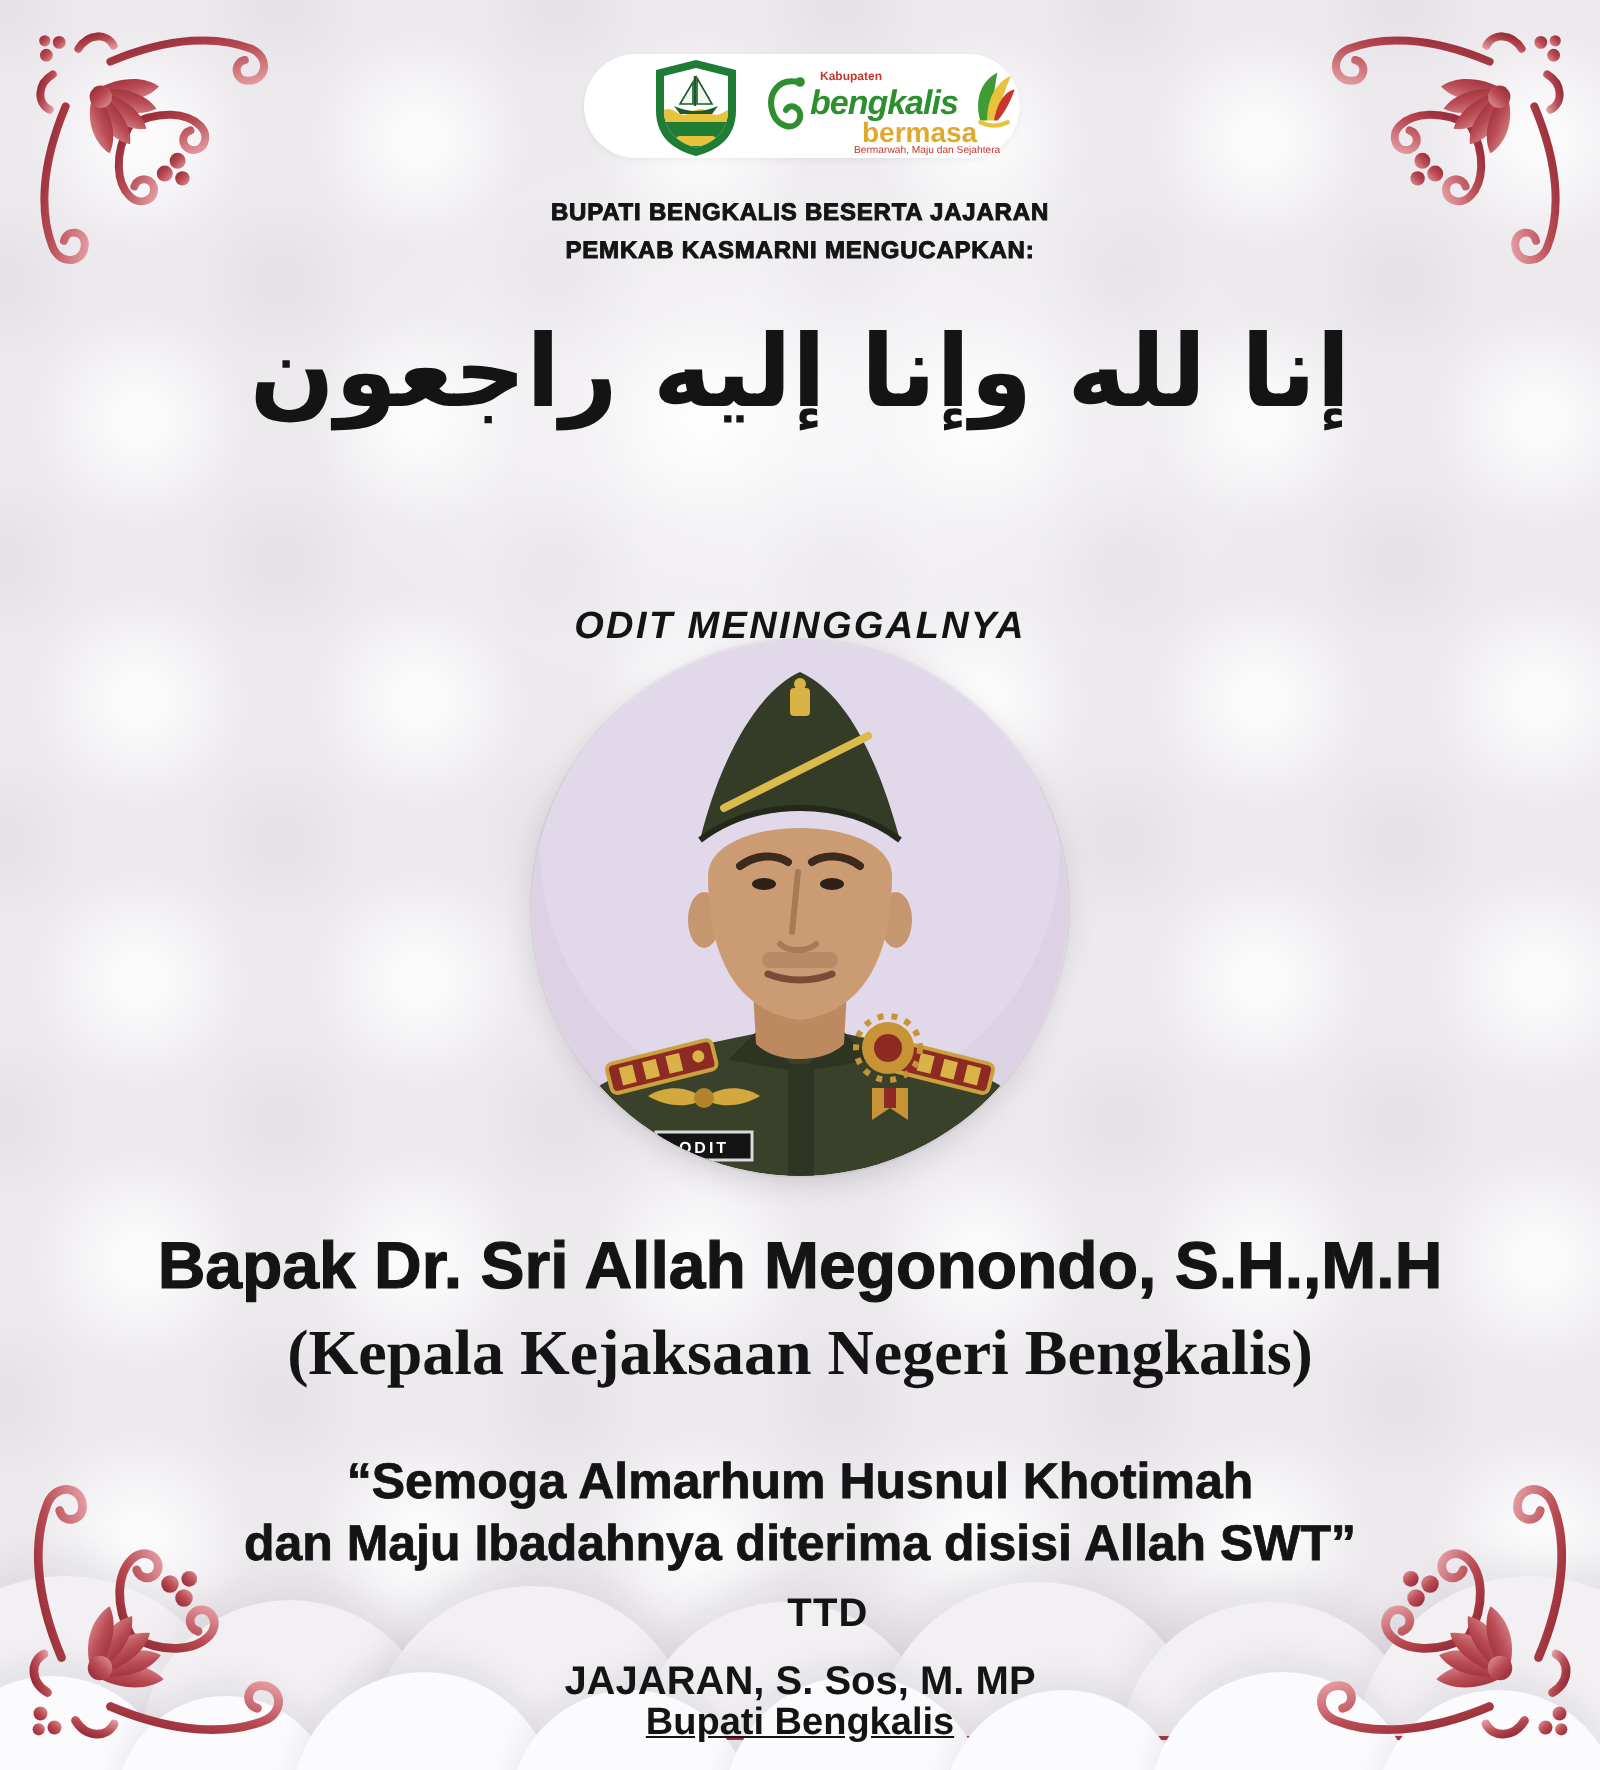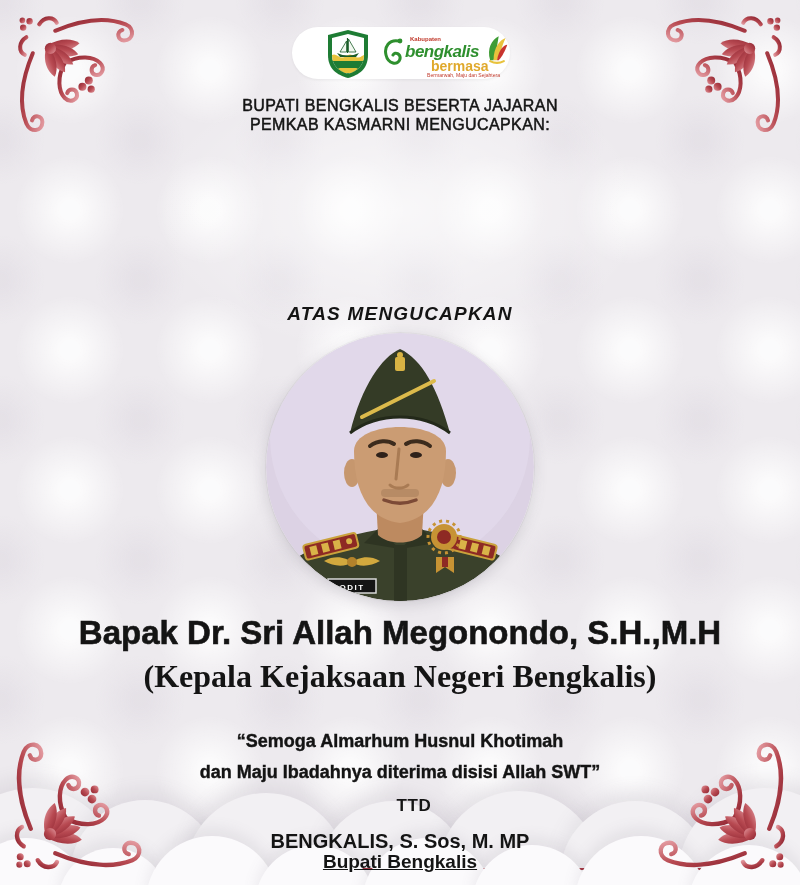--- a/index.html
+++ b/index.html
@@ -24,38 +24,38 @@
   .seal{position:absolute;left:325px;top:29px;width:46px;height:50px;}
   .germasa{position:absolute;left:383px;top:31px;width:128px;height:48px;}
   .germasa span{position:absolute;display:block;line-height:1;white-space:nowrap;}
   .g-swirl{position:absolute;left:0;top:7px;width:22px;height:34px;}
   .g-kab{left:27px;top:5px;font-size:6px;font-weight:bold;color:#c0392b;}
   .g-name{left:22px;top:12px;font-size:17px;font-weight:bold;font-style:italic;color:#2e8f2e;letter-spacing:-0.5px;text-transform:lowercase;}
   .g-prog{left:48px;top:28px;font-size:14px;font-weight:bold;color:#e0a92c;text-transform:lowercase;}
   .g-tag{left:44px;top:42px;font-size:6px;color:#c0392b;transform:scale(.85);transform-origin:left top;}
   .g-plume{position:absolute;right:2px;top:1px;width:24px;height:36px;}
 
-  .announce{top:97px;font-size:16px;font-weight:normal;line-height:18px;letter-spacing:.4px;-webkit-text-stroke:.5px #141414;}
+  .announce{top:97px;font-size:12px;font-weight:bold;line-height:18px;letter-spacing:.4px;-webkit-text-stroke:.5px #141414;}
 
   
   .arabic{top:138px;height:96px;font-family:"DejaVu Sans", sans-serif;font-size:50px;font-weight:bold;direction:rtl;line-height:96px;}
   .title{top:231px;font-size:52px;font-weight:bold;-webkit-text-stroke:1px #141414;letter-spacing:0;}
   .subtitle{top:303px;font-size:19px;font-weight:bold;font-style:italic;letter-spacing:1.2px;}
 
   
-  .photo{position:absolute;left:266px;top:333px;width:268px;height:268px;border-radius:50%;overflow:hidden;box-shadow:0 4px 14px rgba(80,70,90,.18), 0 0 0 1px rgba(0,0,0,.04);}
+  .photo{position:absolute;left:266px;top:320px;width:268px;height:268px;border-radius:50%;overflow:hidden;box-shadow:0 4px 14px rgba(80,70,90,.18), 0 0 0 1px rgba(0,0,0,.04);}
   .photo svg{display:block;width:268px;height:268px;}
 
   
   .name{top:614px;font-size:33px;font-weight:bold;-webkit-text-stroke:.6px #141414;white-space:nowrap;}
   .position{top:658px;font-size:32px;font-weight:bold;font-family:Liberation Serif, serif;}
 
   
-  .prayer{top:726px;font-size:18px;font-weight:bold;line-height:31px;-webkit-text-stroke:.4px #141414;z-index:7;}
-  .ttd{top:796px;font-size:17px;font-weight:bold;letter-spacing:.6px;z-index:7;padding-left:28px;}
+  .prayer{top:726px;font-size:25px;font-weight:bold;line-height:31px;-webkit-text-stroke:.4px #141414;z-index:7;}
+  .ttd{top:796px;font-size:20px;font-weight:bold;letter-spacing:.6px;z-index:7;padding-left:28px;}
   .sig-name{top:830px;font-size:20px;font-weight:bold;z-index:7;}
   .sig-title{top:851px;font-size:19px;font-weight:bold;z-index:7;text-decoration:underline;}
 
   
   .cloud{position:absolute;border-radius:50%;}
   .cloud.back{background:#f2f0f3;box-shadow:0 -10px 18px rgba(110,100,120,.10);z-index:2;}
   .cloud.front{background:#fbfafc;box-shadow:0 -8px 14px rgba(110,100,120,.10);z-index:4;}
   .redline{position:absolute;left:14px;right:14px;top:868px;height:2px;background:#a5333e;z-index:3;}
 
   
@@ -161,22 +161,23 @@
       <path d="M6,30 C2,16 8,6 16,2 C14,12 14,20 10,30 Z" fill="#3f9c35"></path>
       <path d="M10,30 C10,14 18,6 24,4 C20,12 18,22 14,30 Z" fill="#e8c23c"></path>
       <path d="M14,30 C16,18 22,12 26,12 C24,18 20,26 16,30 Z" fill="#c8342e"></path>
       <path d="M6,31 q8,4 16,0" stroke="#e8c23c" stroke-width="2.5" fill="none" stroke-linecap="round"></path>
     </svg>
   </div>
 
   <div class="txt announce" style="top:97px;">BUPATI BENGKALIS BESERTA JAJARAN</div>
   <div class="txt announce" style="top:116px;">PEMKAB KASMARNI MENGUCAPKAN:</div>
 
-
-  <div class="txt subtitle">ATAS MENGUCAPKAN</div>
+  <div class="txt arabic">إنا لله وإنا إليه راجعون</div>
+
+  <div class="txt subtitle">ODIT MENINGGALNYA</div>
 
   <div class="photo">
     <svg viewBox="0 0 268 268">
       <clipPath id="pc">
           <circle cx="134" cy="134" r="134"></circle>
         </clipPath>
       <g clip-path="url(#pc)">
         <rect x="0" y="0" width="268" height="268" fill="#dcd2e4"></rect>
         <circle cx="134" cy="104" r="130" fill="#e4dbec" opacity=".65"></circle>
 
@@ -263,16 +264,16 @@
   <div class="cloud front" style="left:-35px;top:838px;width:122px;height:122px;"></div>
   <div class="cloud front" style="left:58px;top:848px;width:110px;height:110px;"></div>
   <div class="cloud front" style="left:146px;top:836px;width:132px;height:132px;"></div>
   <div class="cloud front" style="left:255px;top:845px;width:120px;height:120px;"></div>
   <div class="cloud front" style="left:362px;top:838px;width:132px;height:132px;"></div>
   <div class="cloud front" style="left:472px;top:845px;width:120px;height:120px;"></div>
   <div class="cloud front" style="left:575px;top:836px;width:132px;height:132px;"></div>
   <div class="cloud front" style="left:688px;top:845px;width:122px;height:122px;"></div>
 
   <div class="txt ttd">TTD</div>
-  <div class="txt sig-name">BENGKALIS, S. Sos, M. MP</div>
+  <div class="txt sig-name">JAJARAN, S. Sos, M. MP</div>
   <div class="txt sig-title">Bupati Bengkalis</div>
 
 </div>
 
 </body></html>

